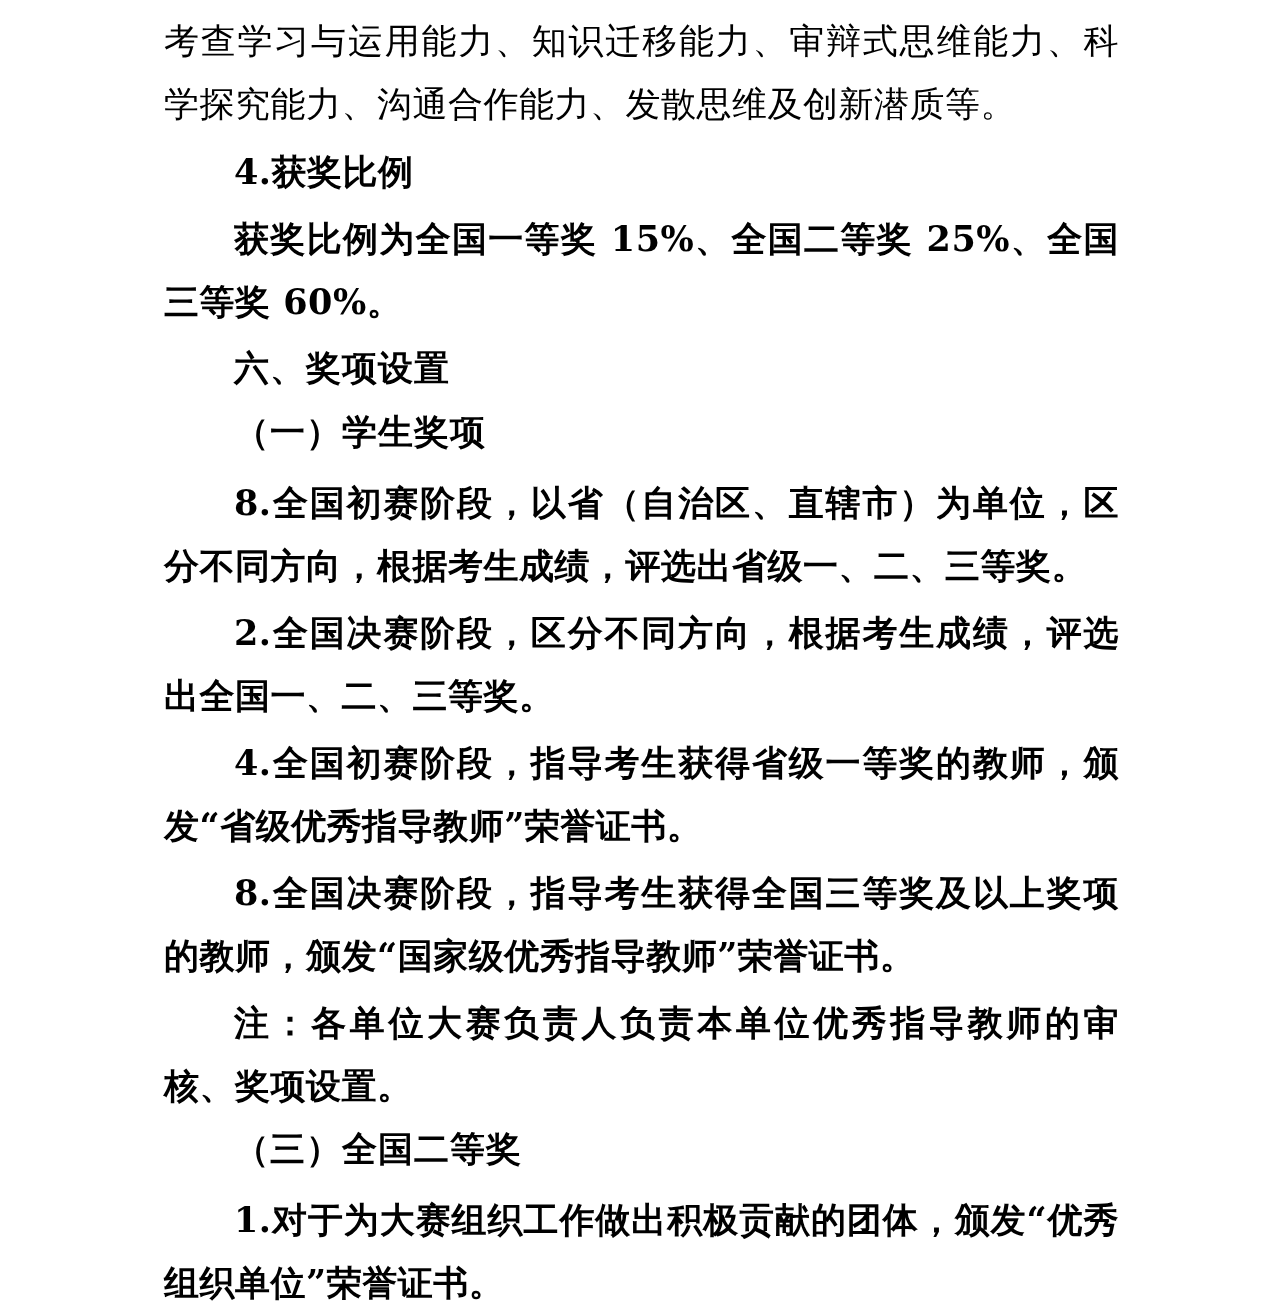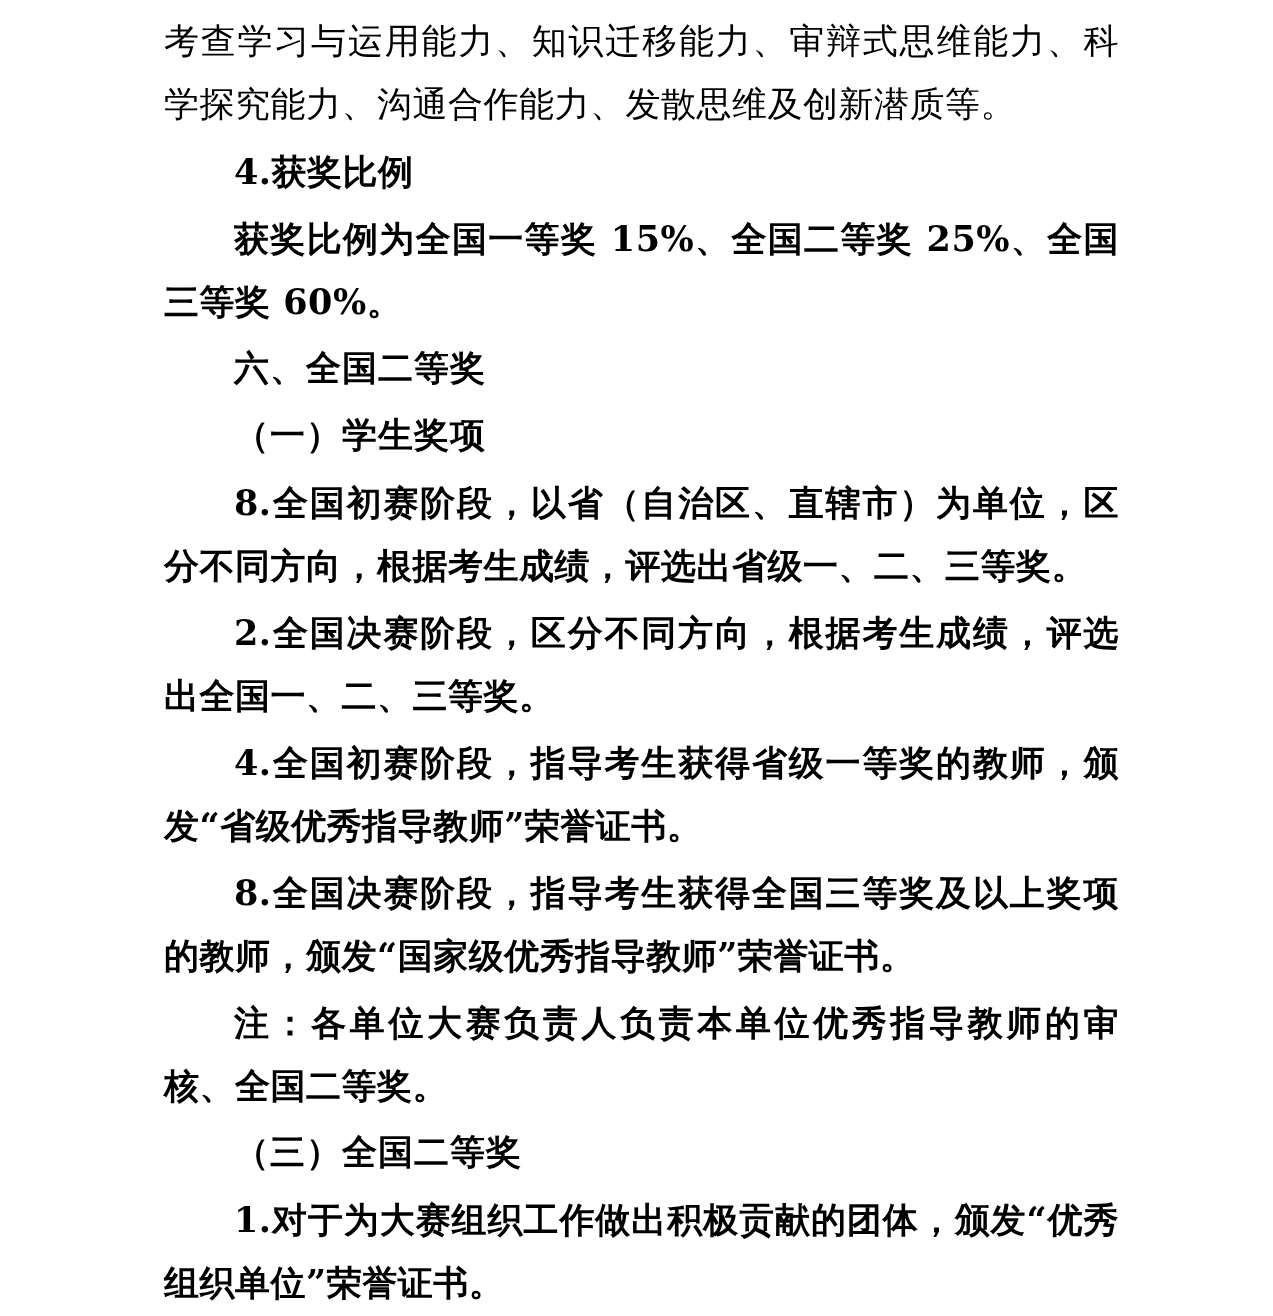--- a/index.html
+++ b/index.html
@@ -43,52 +43,52 @@
   .heading {
     font-weight: bold;
     font-family: "DejaVu Sans", "Liberation Sans", sans-serif;
     text-indent: 70px;
     font-size: 35px;
     line-height: 63px;
     letter-spacing: 1px;
   }
   .subheading {
     font-weight: bold;
-    font-family: Liberation Serif, serif;
+    font-family: Liberation Mono, monospace;
     text-indent: 70px;
     font-size: 35px;
     line-height: 63px;
     letter-spacing: 1px;
   }
 </style>
 </head>
 <body>
 
 <div class="page">
   <div class="doc-body">
 
     <p class="para">考查学习与运用能力、知识迁移能力、审辩式思维能力、科学探究能力、沟通合作能力、发散思维及创新潜质等。</p>
 
     <p class="para indent">4.获奖比例</p>
 
     <p class="para indent">获奖比例为全国一等奖 15%、全国二等奖 25%、全国三等奖 60%。</p>
 
-    <p class="heading">六、全国二等奖</p>
+    <p class="heading">六、奖项设置</p>
 
     <p class="subheading">（一）学生奖项</p>
 
     <p class="para indent">8.全国初赛阶段，以省（自治区、直辖市）为单位，区分不同方向，根据考生成绩，评选出省级一、二、三等奖。</p>
 
     <p class="para indent">2.全国决赛阶段，区分不同方向，根据考生成绩，评选出全国一、二、三等奖。</p>
 
 
     <p class="para indent">4.全国初赛阶段，指导考生获得省级一等奖的教师，颁发“省级优秀指导教师”荣誉证书。</p>
 
     <p class="para indent">8.全国决赛阶段，指导考生获得全国三等奖及以上奖项的教师，颁发“国家级优秀指导教师”荣誉证书。</p>
 
-    <p class="para indent">注：各单位大赛负责人负责本单位优秀指导教师的审核、全国二等奖。</p>
+    <p class="para indent">注：各单位大赛负责人负责本单位优秀指导教师的审核、奖项设置。</p>
 
     <p class="subheading">（三）全国二等奖</p>
 
     <p class="para indent">1.对于为大赛组织工作做出积极贡献的团体，颁发“优秀组织单位”荣誉证书。</p>
 
   </div>
 </div>
 
 </body></html>

